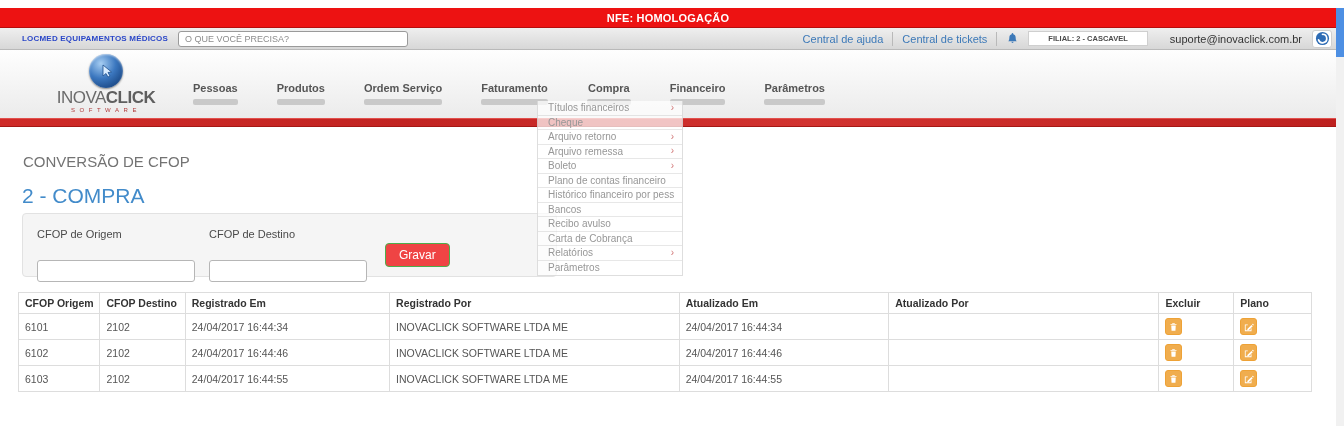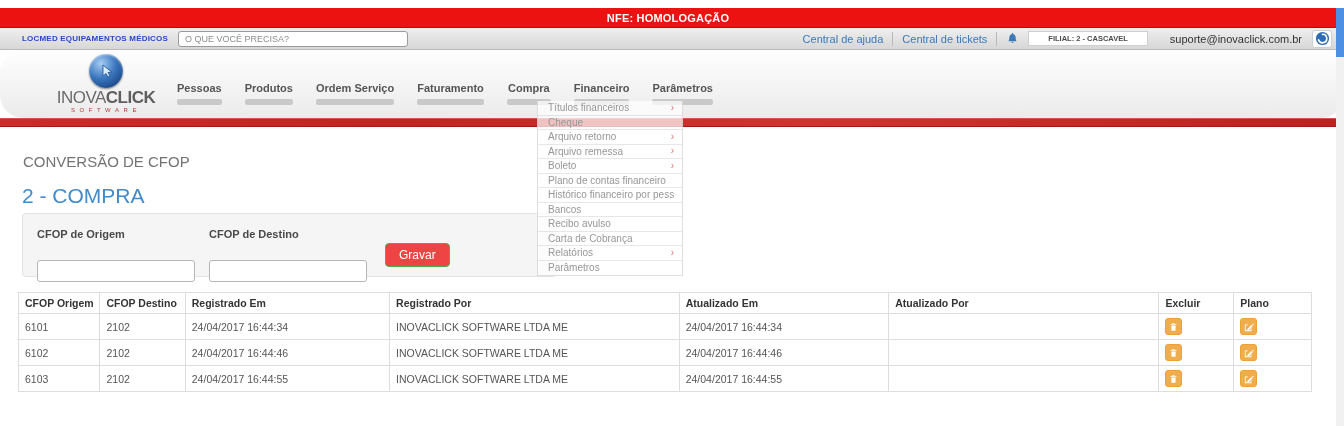--- a/index.html
+++ b/index.html
@@ -29,31 +29,31 @@
   .hdr-sep { width:1px; height:14px; background:#b9b9b9; }
   .bell-wrap { padding:0 9px; display:flex; align-items:center; cursor:pointer; }
   .filial-box { background:#fff; border:1px solid #cfcfcf; height:15px; display:flex; align-items:center;
     padding:0 19px; font-size:7.5px; font-weight:bold; color:#4a4a4a; white-space:nowrap; cursor:pointer; }
   .hdr-email { font-size:11px; color:#333; padding:0 10px; white-space:nowrap; cursor:pointer;margin-left:12px; }
   .swirl-box { width:20px; height:18px; background:#fff; border:1px solid #cfcfcf; border-radius:3px;
     display:flex; align-items:center; justify-content:center; cursor:pointer; }
 
   
   .nav-area { position:absolute; left:0; top:50px; width:1344px; height:68px;
-    background:linear-gradient(#fefefe,#ebebeb);border-radius:23px; }
+    background:linear-gradient(#fefefe,#ebebeb); }
   .brand { position:absolute; left:40px; top:4px; width:132px; text-align:center; cursor:pointer; }
   .sphere { width:34px; height:34px; border-radius:50%; margin:0 auto;
     background:radial-gradient(circle at 35% 28%, #a6cdf2, #3b77bf 45%, #123c77 90%);
     box-shadow:0 1px 2px rgba(0,0,0,.45), inset 0 1px 2px rgba(255,255,255,.6);
     display:flex; align-items:center; justify-content:center; }
   .brand-name { font-size:17px; color:#6b6b6b; letter-spacing:-.5px; line-height:17px; margin-top:1px; }
   .brand-name b { font-weight:bold; color:#5f5f5f; }
   .brand-sub { font-size:6px; letter-spacing:4.5px; color:#b03a3a; margin-top:1px; }
 
-  .nav-menu { position:absolute; left:168px; top:32px; display:flex; list-style:none; }
+  .nav-menu { position:absolute; left:184px; top:32px; display:flex; list-style:none;gap:16px; }
   .nav-item { margin-right:5px; min-width:62px; padding:0 9px; text-align:center; cursor:pointer; }
   .nav-item .lbl { font-size:11px; font-weight:bold; color:#555; white-space:nowrap; }
   .nav-item .bar { height:6px; background:#c9c9c9; border-radius:2px; margin-top:5px; }
 
   
   .red-divider { position:absolute; left:0; top:118px; width:1344px; height:9px;
     background:linear-gradient(90deg,#cf2b28,#c22422 30%,#d23330 60%,#bd201e);
     border-top:1px solid #e2504d; border-bottom:1px solid #a51815; }
 
   
@@ -67,21 +67,21 @@
 
   
   .content { position:absolute; left:0; top:127px; width:1060px; height:299px; background:#fff; }
   .page-title { margin:26px 0 0 23px; font-size:15px; color:#737373; }
   .page-subtitle { margin:14px 0 0 22px; font-size:21px; color:#428bca; }
 
   .form-panel { position:absolute; left:22px; top:86px; width:535px; height:64px;
     background:#f5f5f5; border:1px solid #e2e2e2; border-radius:4px;
     display:flex; align-items:flex-start; padding:14px 0 0 14px; }
   .fld { margin-right:14px; }
-  .fld label { display:block; font-size:11px; font-weight:bold; color:#4a4a4a; margin-bottom:20px; }
+  .fld label { display:block; font-size:11px; font-weight:normal; color:#4a4a4a; margin-bottom:20px; }
   .fld input { width:158px; height:22px; border:1px solid #b6b6b6; border-radius:3px; padding:0 5px;
     font-size:11px; color:#333; background:#fff; }
   .btn-save { margin-top:15px; margin-left:4px; background:#ef4444; border:1px solid #4cae4c;
     color:#fff; font-size:12px; padding:4px 13px; border-radius:4px; cursor:pointer; }
 
   .tbl-wrap { position:absolute; left:18px; top:165px; width:1294px; }
   table { width:100%; border-collapse:collapse; table-layout:fixed; }
   th, td { border:1px solid #ddd; font-size:10.5px; text-align:left; padding:4px 6px; overflow:hidden; white-space:nowrap; }
   th { color:#333; font-weight:bold; height:19px; background:#fff; }
   td { color:#555; height:21px; }

